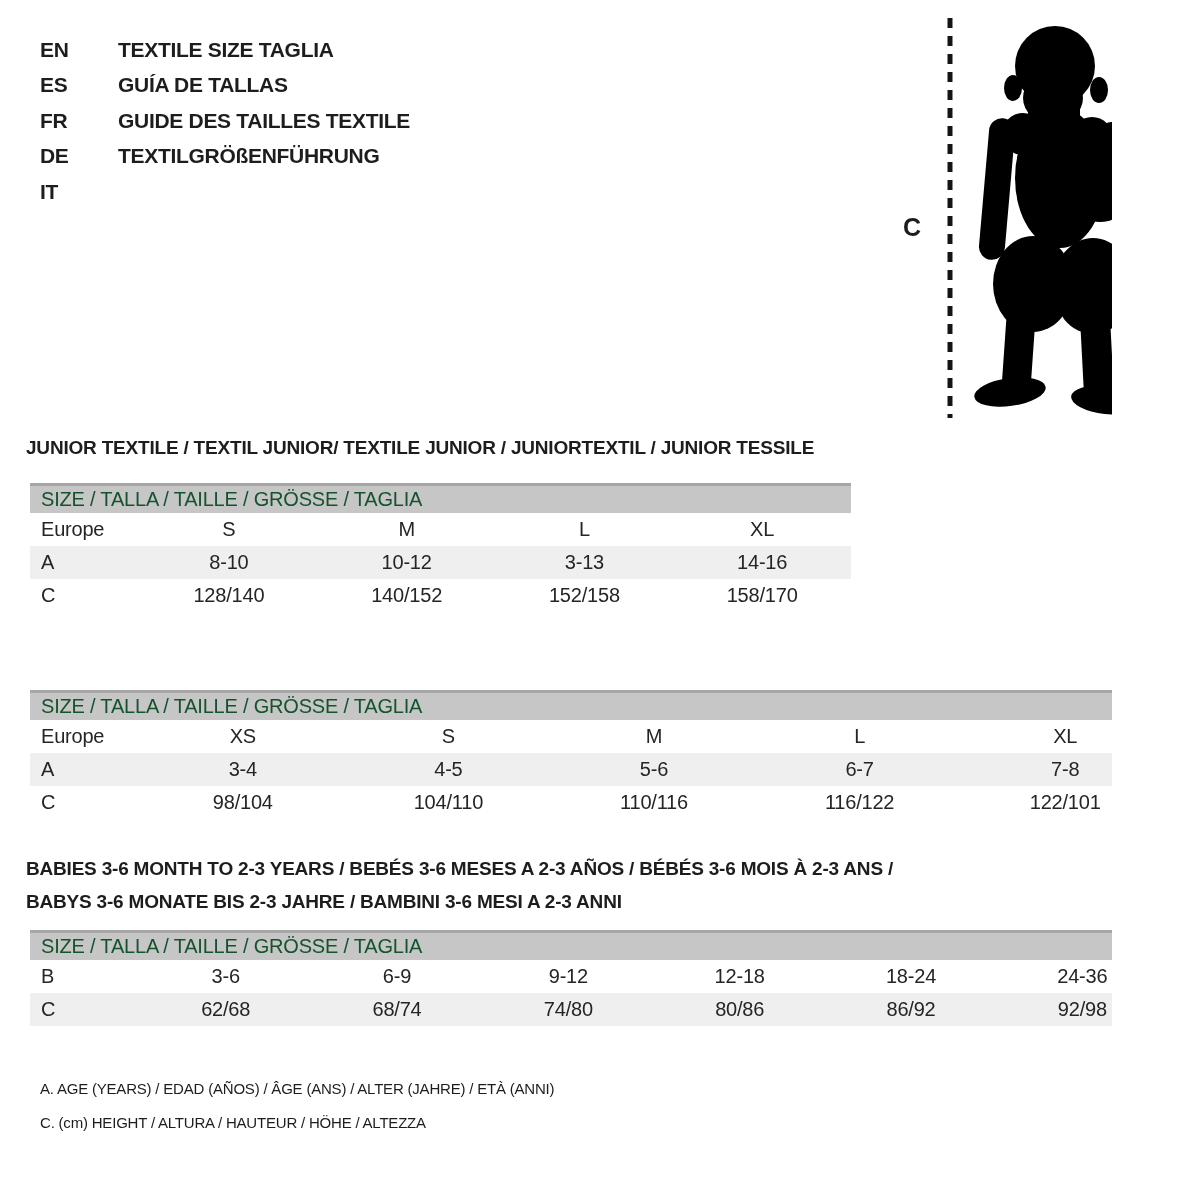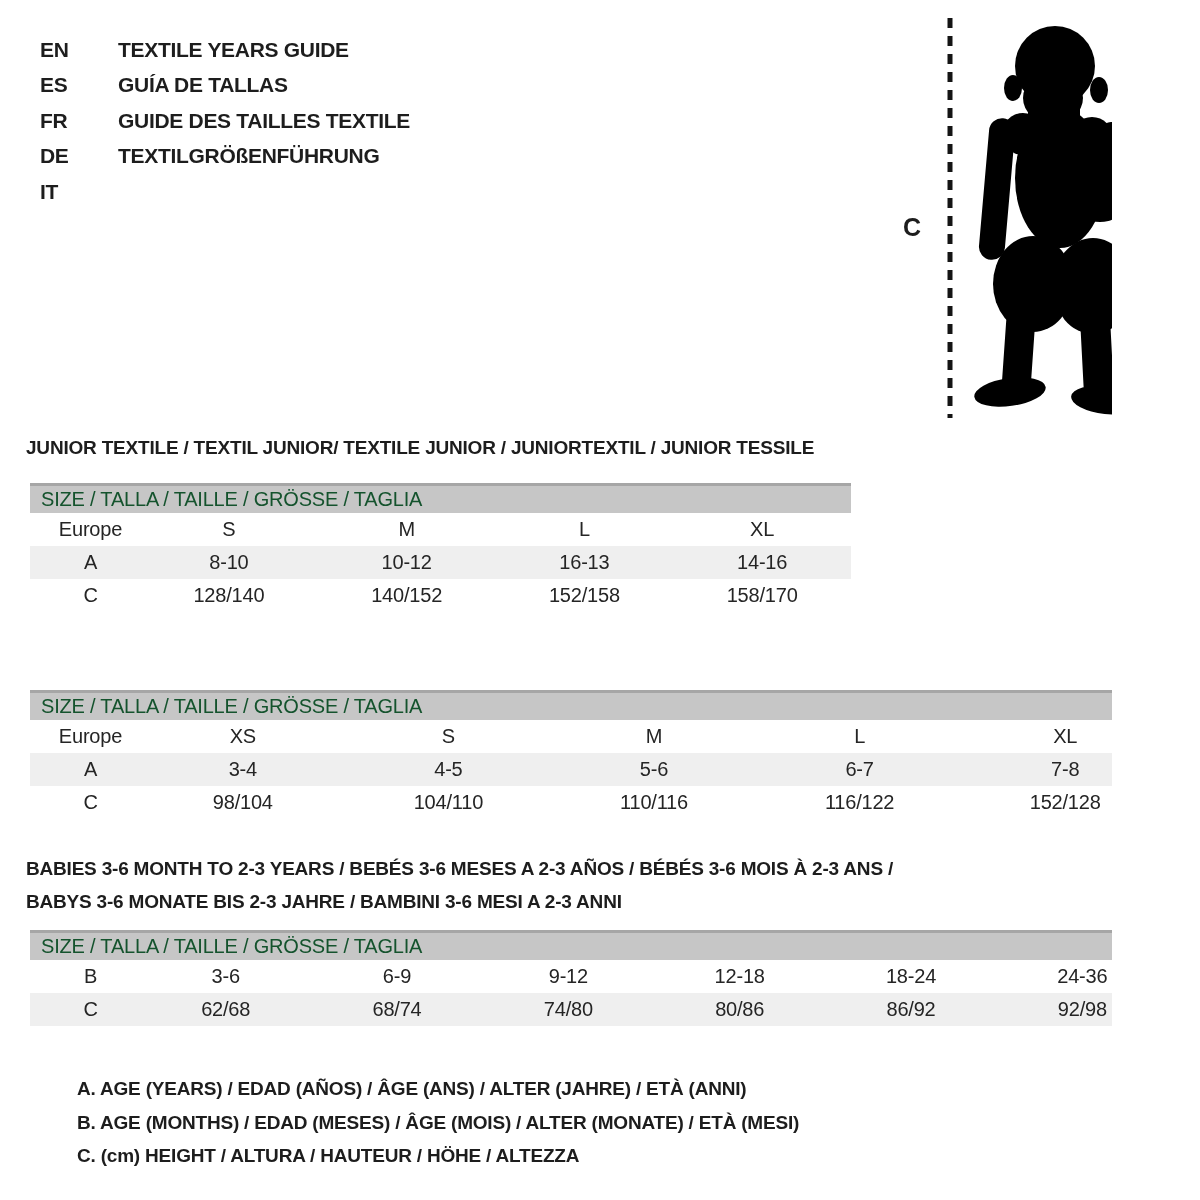--- a/index.html
+++ b/index.html
@@ -28,36 +28,36 @@
   .t-head {
     height:30px; background:#c6c6c6; border-top:3px solid #a6a6a6;
     display:flex; align-items:center; padding-left:11px;
     font-size:20px; color:#14532d; letter-spacing:-0.2px;
   }
   .t-row { display:grid; height:33px; align-items:center; font-size:20px; letter-spacing:-0.2px; color:#252525; }
   .t-row.shaded { background:#efefef; }
   .cols4 { grid-template-columns:110px repeat(4,1fr); }
   .cols5 { grid-template-columns:110px repeat(5,1fr); }
   .cols6 { grid-template-columns:110px repeat(6,1fr); }
-  .cell-label { padding-left:11px; text-align:center; }
+  .cell-label { padding-left:11px; text-align:left; }
   .cell { text-align:center; }
 
   
   .legend { position:absolute; left:40px; top:1072px; }
-  .legend-row { font-weight:bold; font-size:19px; line-height:33.5px; letter-spacing:-0.2px; white-space:nowrap;margin-left:37px; }
+  .legend-row { font-weight:normal; font-size:15px; line-height:33.5px; letter-spacing:-0.2px; white-space:nowrap; }
 </style>
 </head>
 <body>
 
 <div class="page">
 
   <div class="lang-block">
     <div class="lang-row">
       <span class="lang-code">EN</span>
-      <span class="lang-label">TEXTILE YEARS GUIDE</span>
+      <span class="lang-label">TEXTILE SIZE TAGLIA</span>
     </div>
     <div class="lang-row">
       <span class="lang-code">ES</span>
       <span class="lang-label">GUÍA DE TALLAS</span>
     </div>
     <div class="lang-row">
       <span class="lang-code">FR</span>
       <span class="lang-label">GUIDE DES TAILLES TEXTILE</span>
     </div>
     <div class="lang-row">
@@ -104,21 +104,21 @@
       <span class="cell-label">Europe</span>
       <span class="cell">S</span>
       <span class="cell">M</span>
       <span class="cell">L</span>
       <span class="cell">XL</span>
     </div>
     <div class="t-row cols4 shaded">
       <span class="cell-label">A</span>
       <span class="cell">8-10</span>
       <span class="cell">10-12</span>
-      <span class="cell">16-13</span>
+      <span class="cell">3-13</span>
       <span class="cell">14-16</span>
     </div>
     <div class="t-row cols4">
       <span class="cell-label">C</span>
       <span class="cell">128/140</span>
       <span class="cell">140/152</span>
       <span class="cell">152/158</span>
       <span class="cell">158/170</span>
     </div>
   </div>
@@ -141,21 +141,21 @@
       <span class="cell">5-6</span>
       <span class="cell">6-7</span>
       <span class="cell">7-8</span>
     </div>
     <div class="t-row cols5">
       <span class="cell-label">C</span>
       <span class="cell">98/104</span>
       <span class="cell">104/110</span>
       <span class="cell">110/116</span>
       <span class="cell">116/122</span>
-      <span class="cell">152/128</span>
+      <span class="cell">122/101</span>
     </div>
   </div>
 
   <div class="sec-title" style="top:852px; line-height:33px;">
     <div>BABIES 3-6 MONTH TO 2-3 YEARS / BEBÉS 3-6 MESES A 2-3 AÑOS / BÉBÉS 3-6 MOIS À 2-3 ANS /</div>
     <div>BABYS 3-6 MONATE BIS 2-3 JAHRE / BAMBINI 3-6 MESI A 2-3 ANNI</div>
   </div>
 
   <div class="size-table" style="top:930px; width:1138px;">
     <div class="t-head">SIZE / TALLA / TAILLE / GRÖSSE / TAGLIA</div>
@@ -174,17 +174,16 @@
       <span class="cell">68/74</span>
       <span class="cell">74/80</span>
       <span class="cell">80/86</span>
       <span class="cell">86/92</span>
       <span class="cell">92/98</span>
     </div>
   </div>
 
   <div class="legend">
     <div class="legend-row">A. AGE (YEARS) / EDAD (AÑOS) / ÂGE (ANS) / ALTER (JAHRE) / ETÀ (ANNI)</div>
-    <div class="legend-row">B. AGE (MONTHS) / EDAD (MESES) / ÂGE (MOIS) / ALTER (MONATE) / ETÀ (MESI)</div>
     <div class="legend-row">C. (cm) HEIGHT / ALTURA / HAUTEUR / HÖHE / ALTEZZA</div>
   </div>
 
 </div>
 
 </body></html>

